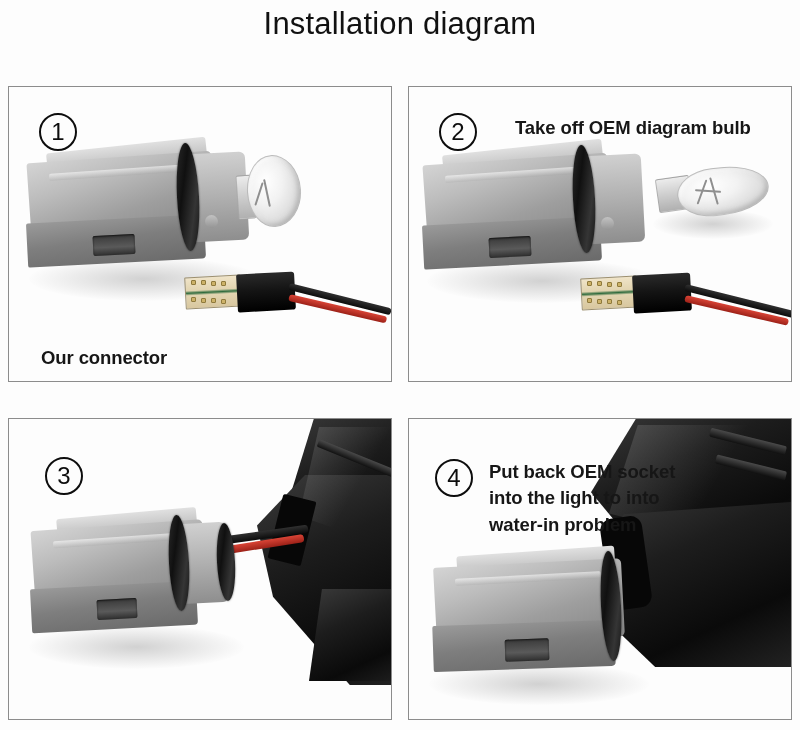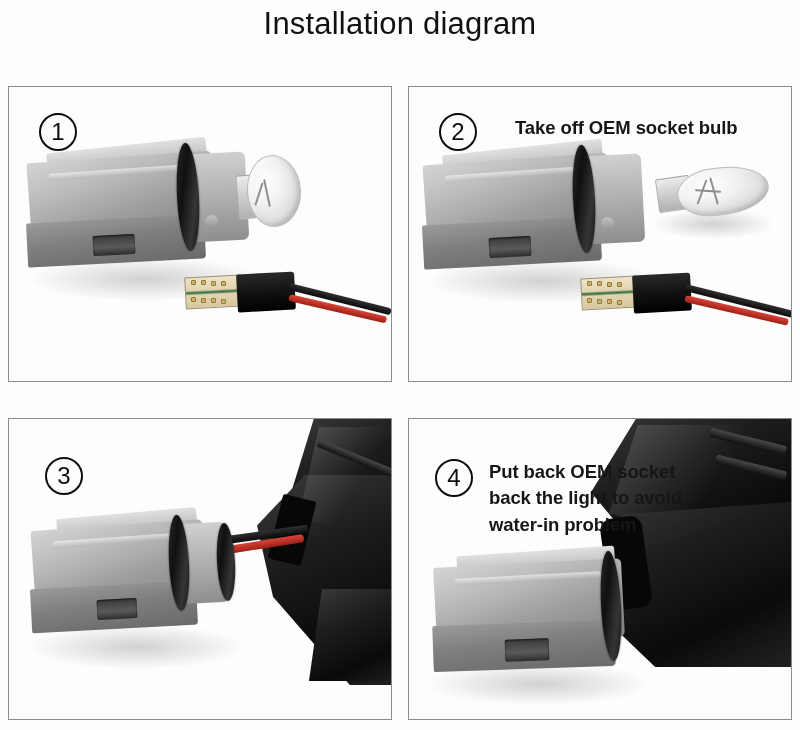--- a/index.html
+++ b/index.html
@@ -189,20 +189,21 @@
 </head>
 <body>
 
 <div class="title">Installation diagram</div>
 
 <div class="panel panel-1">
 
   <div class="step-num" style="left:30px; top:26px;">1</div>
 
 
+  <div class="caption" style="left:32px; top:258px;">Our connector</div>
 
   <div class="photo">
     <div class="soft-shadow" style="left:20px; top:170px; width:230px; height:44px;"></div>
 
     <div class="sock-top" style="left:38px;  top:58px;  width:160px; height:28px; transform:rotate(-6deg);"></div>
     <div class="sock-body" style="left:20px;  top:70px;  width:185px; height:80px; transform:rotate(-4deg);"></div>
     <div class="sock-groove" style="left:40px; top:82px;  width:140px; height:7px; transform:rotate(-4deg);"></div>
     <div class="sock-lowerlip" style="left:18px; top:132px; width:178px; height:44px; transform:rotate(-3deg);"></div>
     <div class="sock-slot" style="left:84px; top:148px; width:42px; height:20px; transform:rotate(-3deg);"></div>
 
@@ -232,21 +233,21 @@
 
     <div class="wire wire-blk" style="left:280px; top:196px; width:105px; height:7px; transform:rotate(14deg);"></div>
     <div class="wire wire-red" style="left:280px; top:207px; width:100px; height:7px; transform:rotate(13deg);"></div>
   </div>
 </div>
 
 <div class="panel panel-2">
 
   <div class="step-num" style="left:30px; top:26px;">2</div>
 
-  <div class="caption" style="left:106px; top:28px;">Take off OEM socket bulb</div>
+  <div class="caption" style="left:106px; top:28px;">Take off OEM diagram bulb</div>
 
   <div class="photo">
     <div class="soft-shadow" style="left:18px; top:172px; width:230px; height:44px;"></div>
 
     <div class="sock-top" style="left:34px; top:60px; width:160px; height:28px; transform:rotate(-6deg);"></div>
     <div class="sock-body" style="left:16px; top:72px; width:185px; height:80px; transform:rotate(-4deg);"></div>
     <div class="sock-groove" style="left:36px; top:84px; width:140px; height:7px; transform:rotate(-4deg);"></div>
     <div class="sock-lowerlip" style="left:14px; top:134px; width:178px; height:44px; transform:rotate(-3deg);"></div>
     <div class="sock-slot" style="left:80px; top:150px; width:42px; height:20px; transform:rotate(-3deg);"></div>
 
@@ -320,21 +321,21 @@
     <div class="oring" style="left:160px; top:96px; width:20px; height:96px; transform:rotate(-3deg);"></div>
     <div class="oring" style="left:208px; top:104px; width:18px; height:78px; transform:rotate(-3deg);"></div>
   </div>
 </div>
 
 <div class="panel panel-4">
 
   <div class="step-num" style="left:26px; top:40px;">4</div>
 
   <div class="caption" style="left:80px; top:40px;">Put back OEM socket
-back the light to avoid
+into the light to into
 water-in problem</div>
 
   <div class="photo">
     <div class="housing" style="left:182px; top:-10px; width:212px; height:160px;
                                 clip-path:polygon(24% 0%, 100% 0%, 100% 100%, 30% 100%, 0% 52%);"></div>
     <div class="housing-sheen" style="left:200px; top:6px; width:180px; height:130px;
                                       clip-path:polygon(16% 0%, 100% 0%, 92% 100%, 0% 68%);"></div>
     <div class="housing-rib" style="left:300px; top:18px; width:78px; height:9px; transform:rotate(14deg);"></div>
     <div class="housing-rib" style="left:306px; top:44px; width:72px; height:9px; transform:rotate(14deg);"></div>
 

